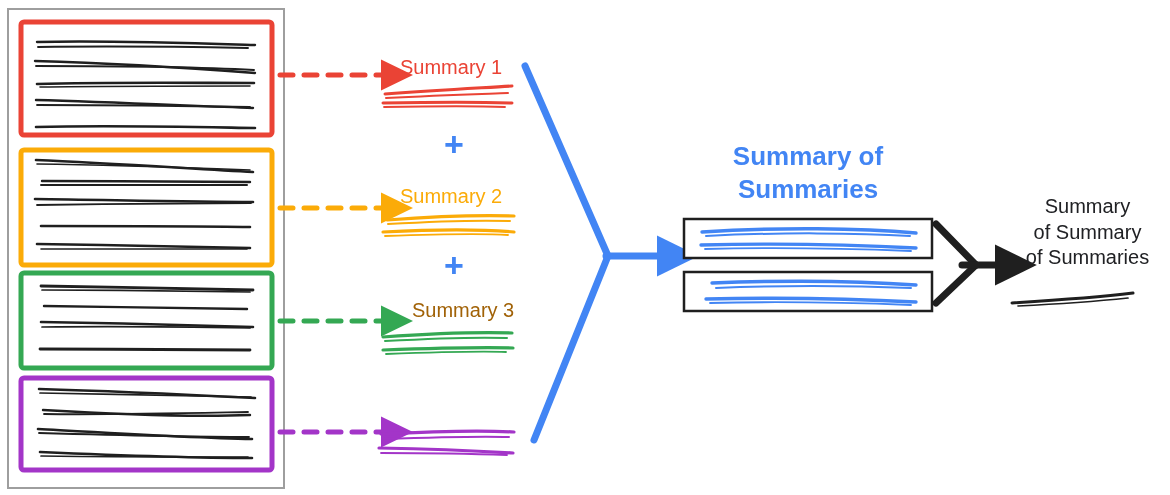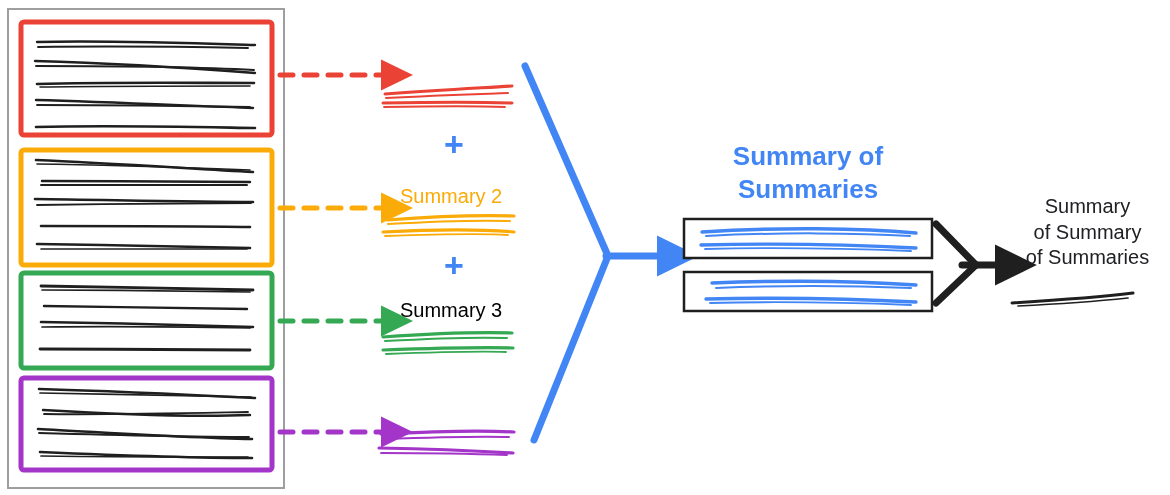--- a/index.html
+++ b/index.html
@@ -156,22 +156,23 @@
       <path d="M936,303 L976,265" stroke="#1f1f1f" stroke-width="7" stroke-linecap="round" fill="none"></path>
       <path d="M962,265 L1006,265" stroke="#1f1f1f" stroke-width="7" stroke-linecap="round" fill="none" marker-end="url(#ah-black)"></path>
     </g>
 
     <g stroke="#1f1f1f" fill="none" stroke-linecap="round">
       <path d="M1012,303 C1060,300 1100,297 1133,293" stroke-width="3"></path>
       <path d="M1018,306 C1060,304 1100,301 1128,298" stroke-width="1.7"></path>
     </g>
   </svg>
 
+  <div class="lbl sum-lbl" style="left:400px;top:56px;color:#EA4335;">Summary 1</div>
   <div class="lbl sum-lbl" style="left:400px;top:185px;color:#FBAB08;text-align:right;">Summary 2</div>
-  <div class="lbl sum-lbl" style="left:400px;top:299px;color:#000000;">Summary 3</div>
+  <div class="lbl sum-lbl" style="left:412px;top:299px;color:#a16207;">Summary 3</div>
 
   <div class="lbl" style="left:444px;top:127px;color:#4285F4;font-size:34px;font-weight:700;line-height:1;">+</div>
   <div class="lbl" style="left:444px;top:248px;color:#4285F4;font-size:34px;font-weight:700;line-height:1;">+</div>
   <div class="lbl" style="left:444px;top:360px;color:#4285F4;font-size:34px;font-weight:700;line-height:1;opacity:0;">+</div>
 
   <div class="lbl final-lbl" style="left:1010px;top:194px;width:155px;">
     <div>Summary</div>
     <div>of Summary</div>
     <div>of Summaries</div>
   </div>

